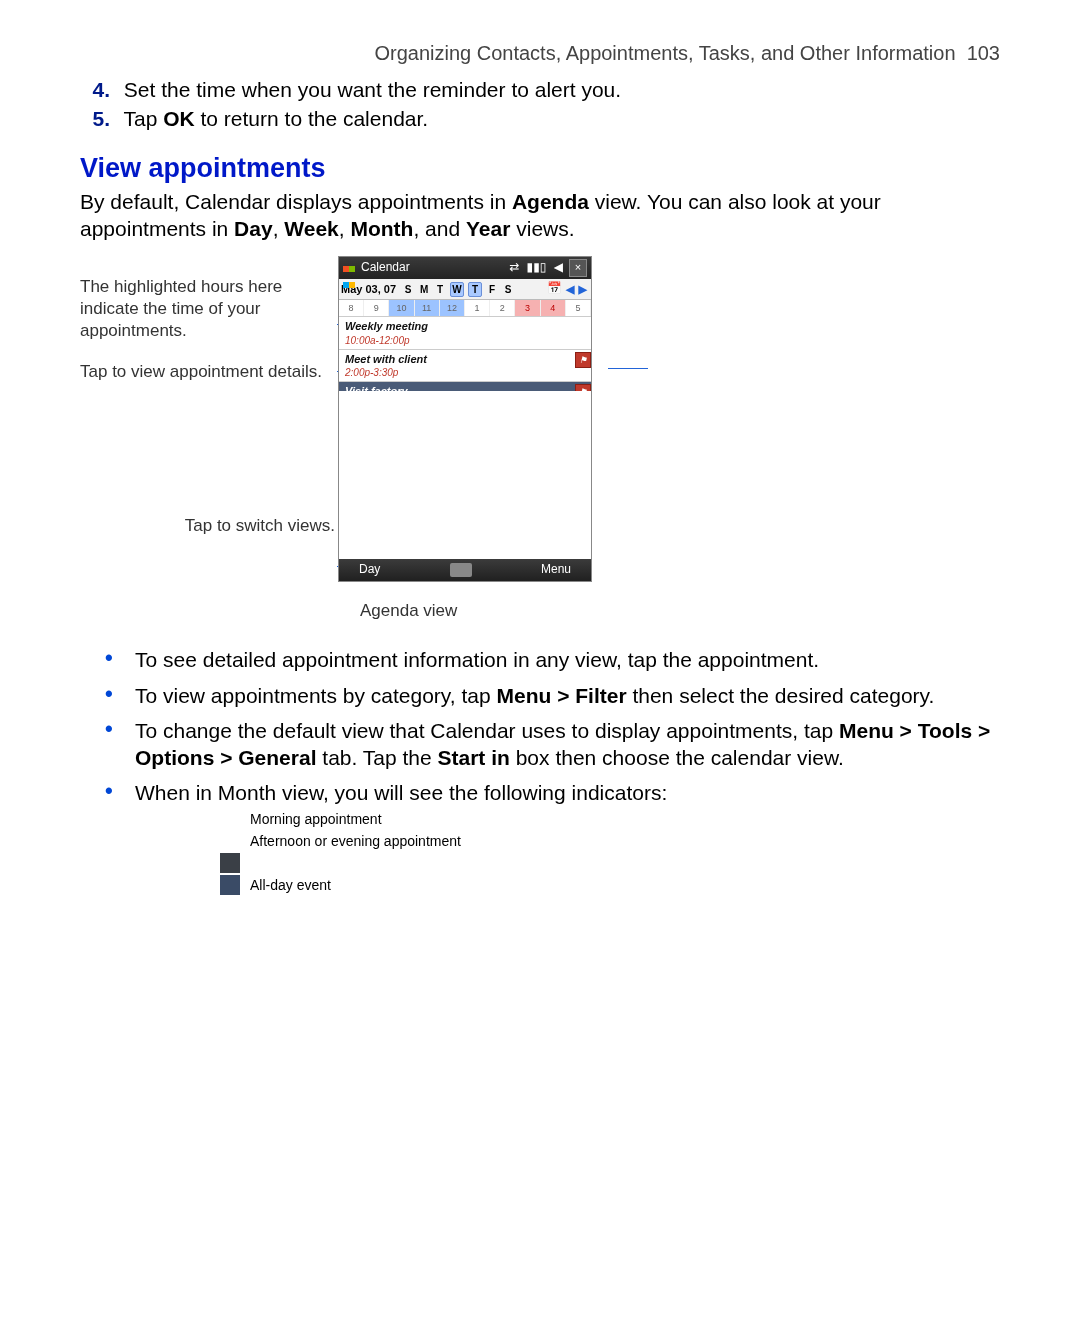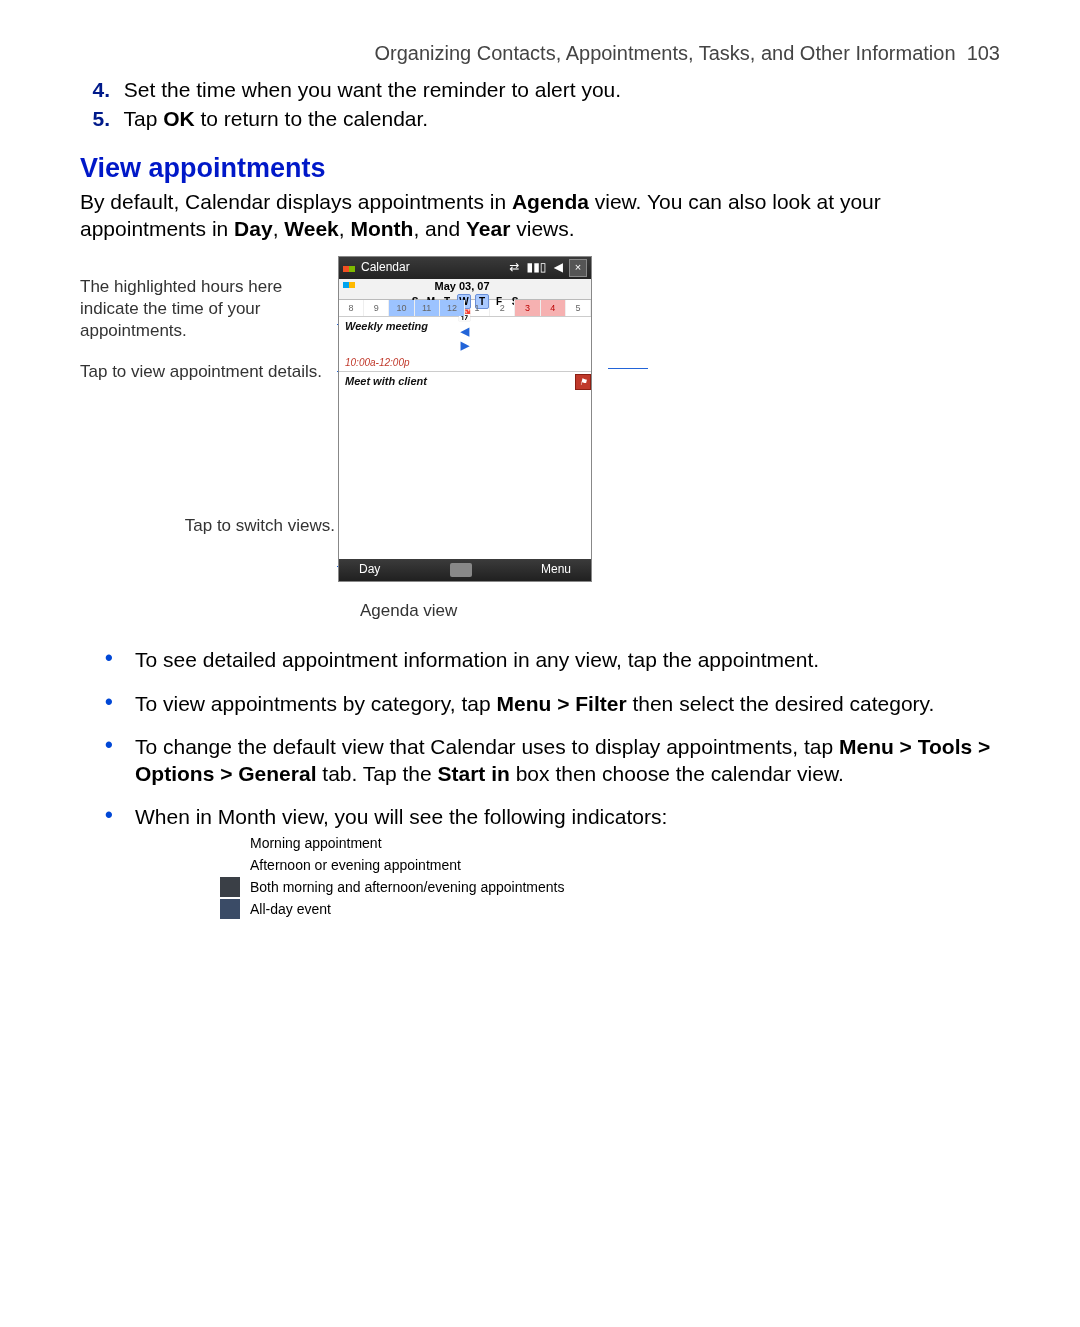--- a/index.html
+++ b/index.html
@@ -118,21 +118,20 @@
   }
 
   .device .daterow {
     height: 20px;
     background: #f2f2f2;
     border-bottom: 1px solid #bbb;
     display:flex;align-items:center;
     font-size: 11px;
     font-weight: bold;
     padding: 0 2px;
-    flex-direction: column;
   }
   .daterow .date{margin-right:6px;}
   .daterow .days{
     flex:1;display:flex;gap:4px;font-size:10px;align-items:center;
   }
   .daterow .days span{width:12px;text-align:center;}
   .daterow .days .sel{
     background:#a9c9ff;border:1px solid #6a8fd8;border-radius:2px;
   }
   .daterow .cal-ico{color:#c57b00;font-size:12px;margin:0 2px;}
@@ -145,21 +144,21 @@
     flex:1;text-align:center;font-size:9px;color:#666;border-right:1px solid #eee;
     line-height:16px;
   }
   .hourrow .busy{background:#9cc3ff;}
   .hourrow .now{background:#f6b1b1;color:#b00;}
 
   .appt{
     padding:2px 6px;font-size:11px;border-bottom:1px solid #ccc;position:relative;font-style:italic;
   }
   .appt .t1{font-weight:bold;color:#111;}
-  .appt .t2{color:#c0392b;font-size:10px;margin-top:22px;}
+  .appt .t2{color:#c0392b;font-size:10px;}
   .appt.sel{background:#4a5b77;color:#fff;}
   .appt.sel .t1{color:#fff;}
   .appt.sel .t2{color:#e7e7e7;}
   .conflict{
     position:absolute;right:0;top:2px;width:14px;height:14px;
     background:#c0392b;color:#fff;font-size:9px;line-height:14px;text-align:center;
     border:1px solid #8b1f14;
   }
 
   .device .white-area{
@@ -182,21 +181,21 @@
   .line{
     position:absolute;background:#2264d8;height:1px;
   }
   .vline{position:absolute;background:#2264d8;width:1px;}
 
   
   ul.bul{
     list-style:none;padding:0 0 0 55px;margin:0;
   }
   ul.bul > li{
-    position:relative;margin:16px 0;padding-left:0;
+    position:relative;margin:8px 0;padding-left:0;
   }
   ul.bul > li::before{
     content:"•";color:#0047d6;font-weight:bold;font-size:22px;
     position:absolute;left:-30px;top:-2px;
   }
   .indicators{
     margin:2px 0 0 85px;font-size:14px;
   }
   .indicators .row{
     display:flex;align-items:center;gap:10px;margin:2px 0;
@@ -332,21 +331,20 @@
       <div class="row">
         <span class="sq none"></span>
         <span>Morning appointment</span>
       </div>
       <div class="row">
         <span class="sq none"></span>
         <span>Afternoon or evening appointment</span>
       </div>
       <div class="row">
         <span class="sq"></span>
-        <span>Both morning and afternoon/evening appointments</span>
       </div>
       <div class="row">
         <span class="sq" style="background:#3a4b66"></span>
         <span>All-day event</span>
       </div>
     </div>
   </li>
 </ul>
 
 </body></html>

